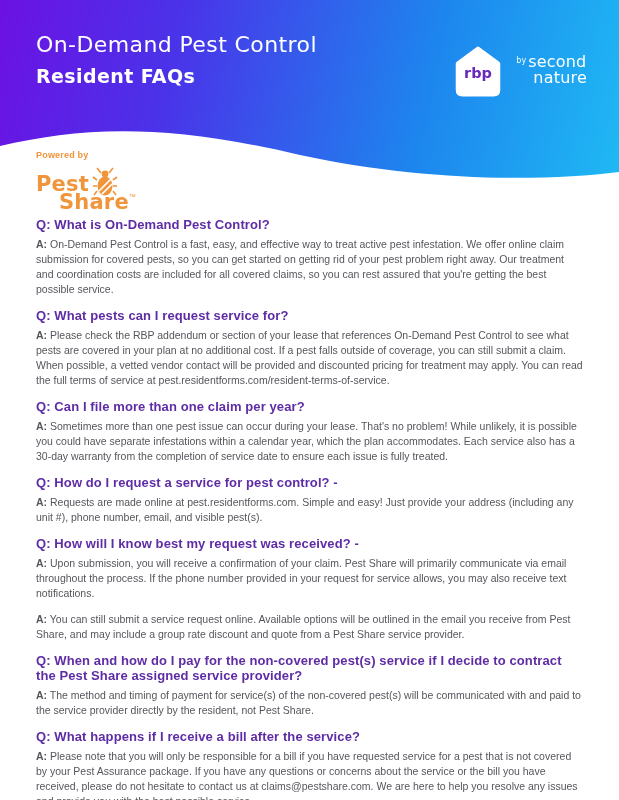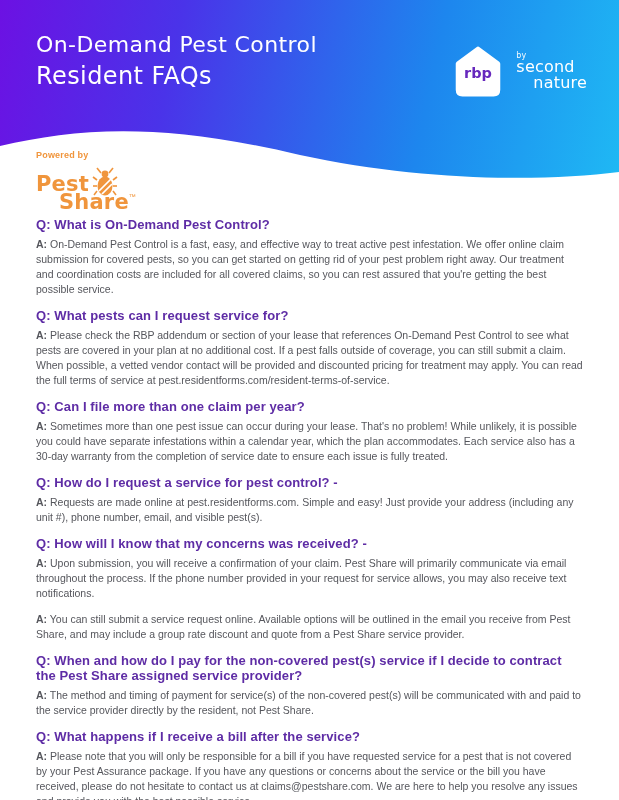--- a/index.html
+++ b/index.html
@@ -15,26 +15,26 @@
     background:linear-gradient(102deg,#6C11E3 0%,#4A33E9 28%,#1D86EE 68%,#1FB9F4 100%);
   }
   .hero-wave { position:absolute; left:0; top:120px; width:619px; height:70px; display:block; }
   .hero-title { position:absolute; left:36px; top:30px; color:#ffffff; }
   .hero-title .t1 {
     font-family:"DejaVu Sans", sans-serif;
     font-size:22px; font-weight:400; letter-spacing:.4px; line-height:30px;
   }
   .hero-title .t2 {
     font-family:"DejaVu Sans", sans-serif;
-    font-size:24px; font-weight:400; letter-spacing:.4px; line-height:32px;
+    font-size:19px; font-weight:700; letter-spacing:.4px; line-height:32px;
   }
   .brand { position:absolute; right:32px; top:42px; display:flex; align-items:center; gap:9px; }
   .brand-badge { width:58px; height:58px; display:block; }
   .sn { color:#ffffff; font-family:"DejaVu Sans", sans-serif; }
-  .sn .row1 { display:flex; align-items:flex-start;flex-direction:column; }
+  .sn .row1 { display:flex; align-items:flex-start; }
   .sn .by { font-size:8px; font-weight:400; opacity:.95; margin:1px 2px 0 0; }
   .sn .w { font-size:16px; font-weight:400; letter-spacing:.2px; line-height:13px; }
   .sn .row2 { padding-left:17px; }
   
   .powered { position:absolute; left:36px; top:150px; color:#F0953C; }
   .powered .pb-label { font-size:9px; font-weight:700; letter-spacing:.2px; margin-bottom:14px; }
   .ps-row1 { display:flex; align-items:flex-start; }
   .ps-word { font-family:"DejaVu Sans", sans-serif; font-size:21px; font-weight:800; line-height:21px; letter-spacing:.2px; }
   .ps-bug { width:26px; height:30px; margin-left:3px; margin-top:-7px; }
   .ps-row2 { margin-left:23px; margin-top:-5px; display:flex; align-items:flex-start; }
@@ -127,21 +127,21 @@
       <div class="q">Q: Can I file more than one claim per year?</div>
       <div class="a"><b>A:</b><span> Sometimes more than one pest issue can occur during your lease. That's no problem! While unlikely, it is possible you could have separate infestations within a calendar year, which the plan accommodates. Each service also has a 30-day warranty from the completion of service date to ensure each issue is fully treated.</span></div>
     </div>
 
     <div class="faq-item">
       <div class="q">Q: How do I request a service for pest control? -</div>
       <div class="a"><b>A:</b><span> Requests are made online at pest.residentforms.com. Simple and easy! Just provide your address (including any unit #), phone number, email, and visible pest(s).</span></div>
     </div>
 
     <div class="faq-item">
-      <div class="q">Q: How will I know that my concerns was received? -</div>
+      <div class="q">Q: How will I know best my request was received? -</div>
       <div class="a"><b>A:</b><span> Upon submission, you will receive a confirmation of your claim. Pest Share will primarily communicate via email throughout the process. If the phone number provided in your request for service allows, you may also receive text notifications.</span></div>
     </div>
 
     <div class="faq-item">
       <div class="a"><b>A:</b><span> You can still submit a service request online. Available options will be outlined in the email you receive from Pest Share, and may include a group rate discount and quote from a Pest Share service provider.</span></div>
     </div>
 
     <div class="faq-item">
       <div class="q">Q: When and how do I pay for the non-covered pest(s) service if I decide to contract the Pest Share assigned service provider?</div>
       <div class="a"><b>A:</b><span> The method and timing of payment for service(s) of the non-covered pest(s) will be communicated with and paid to the service provider directly by the resident, not Pest Share.</span></div>

